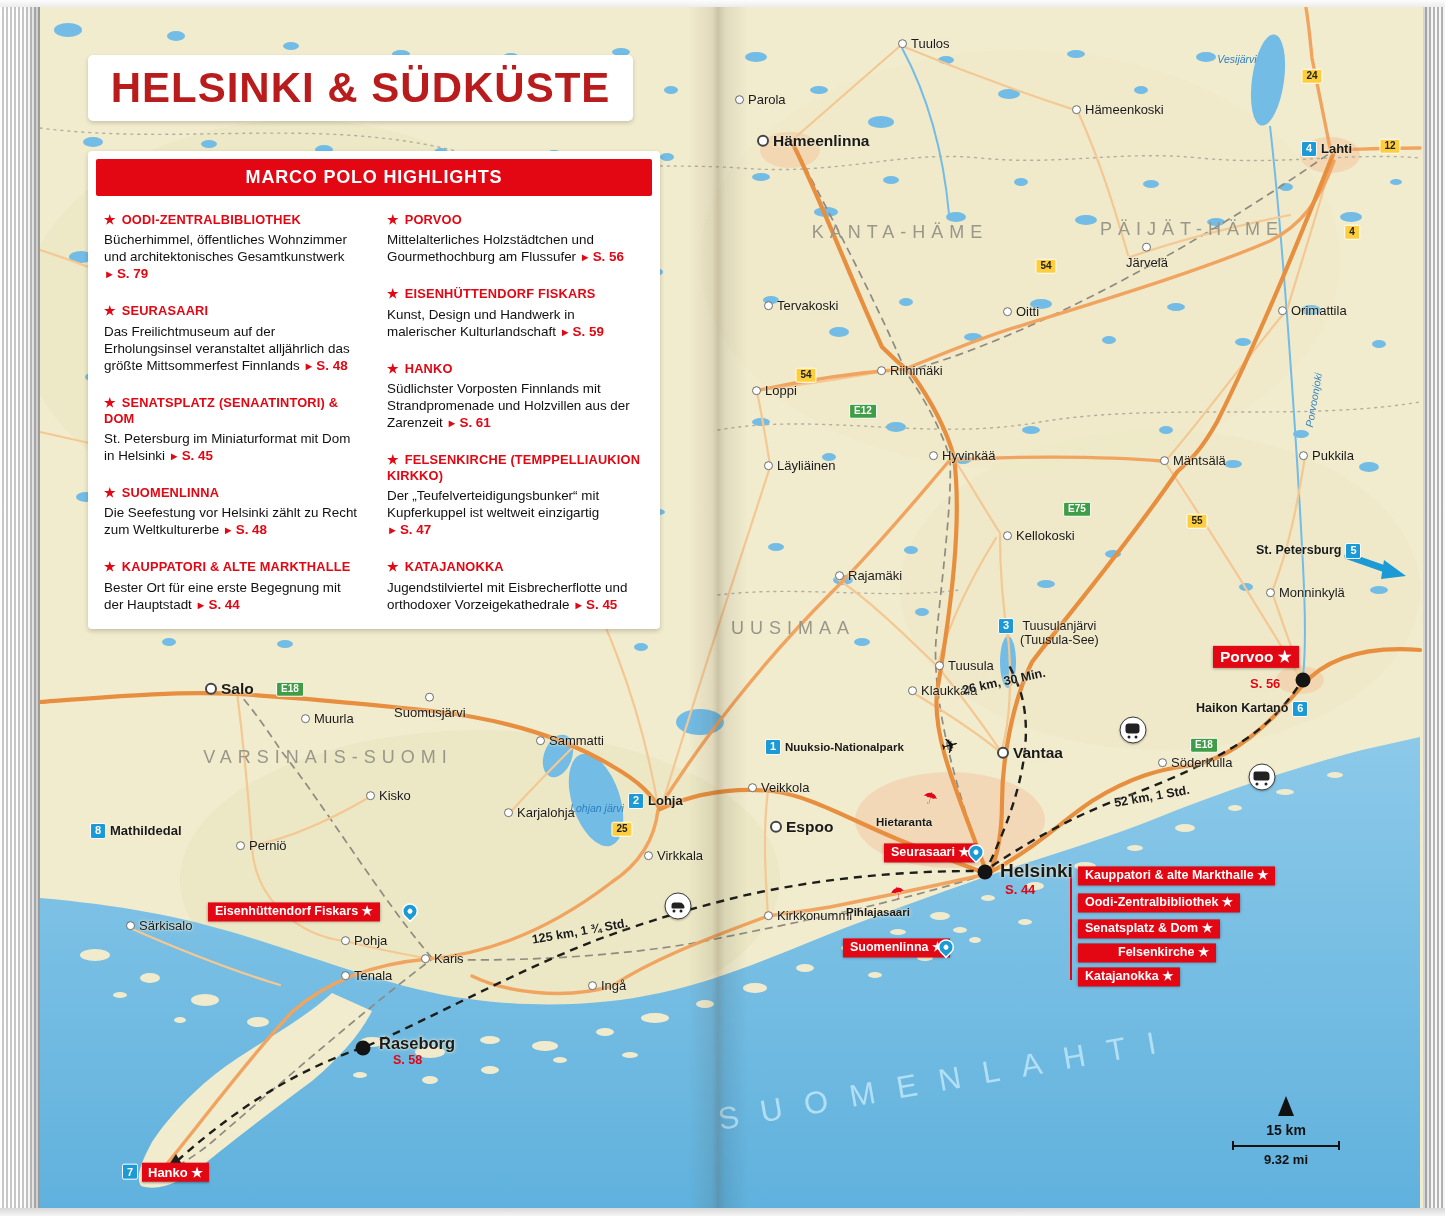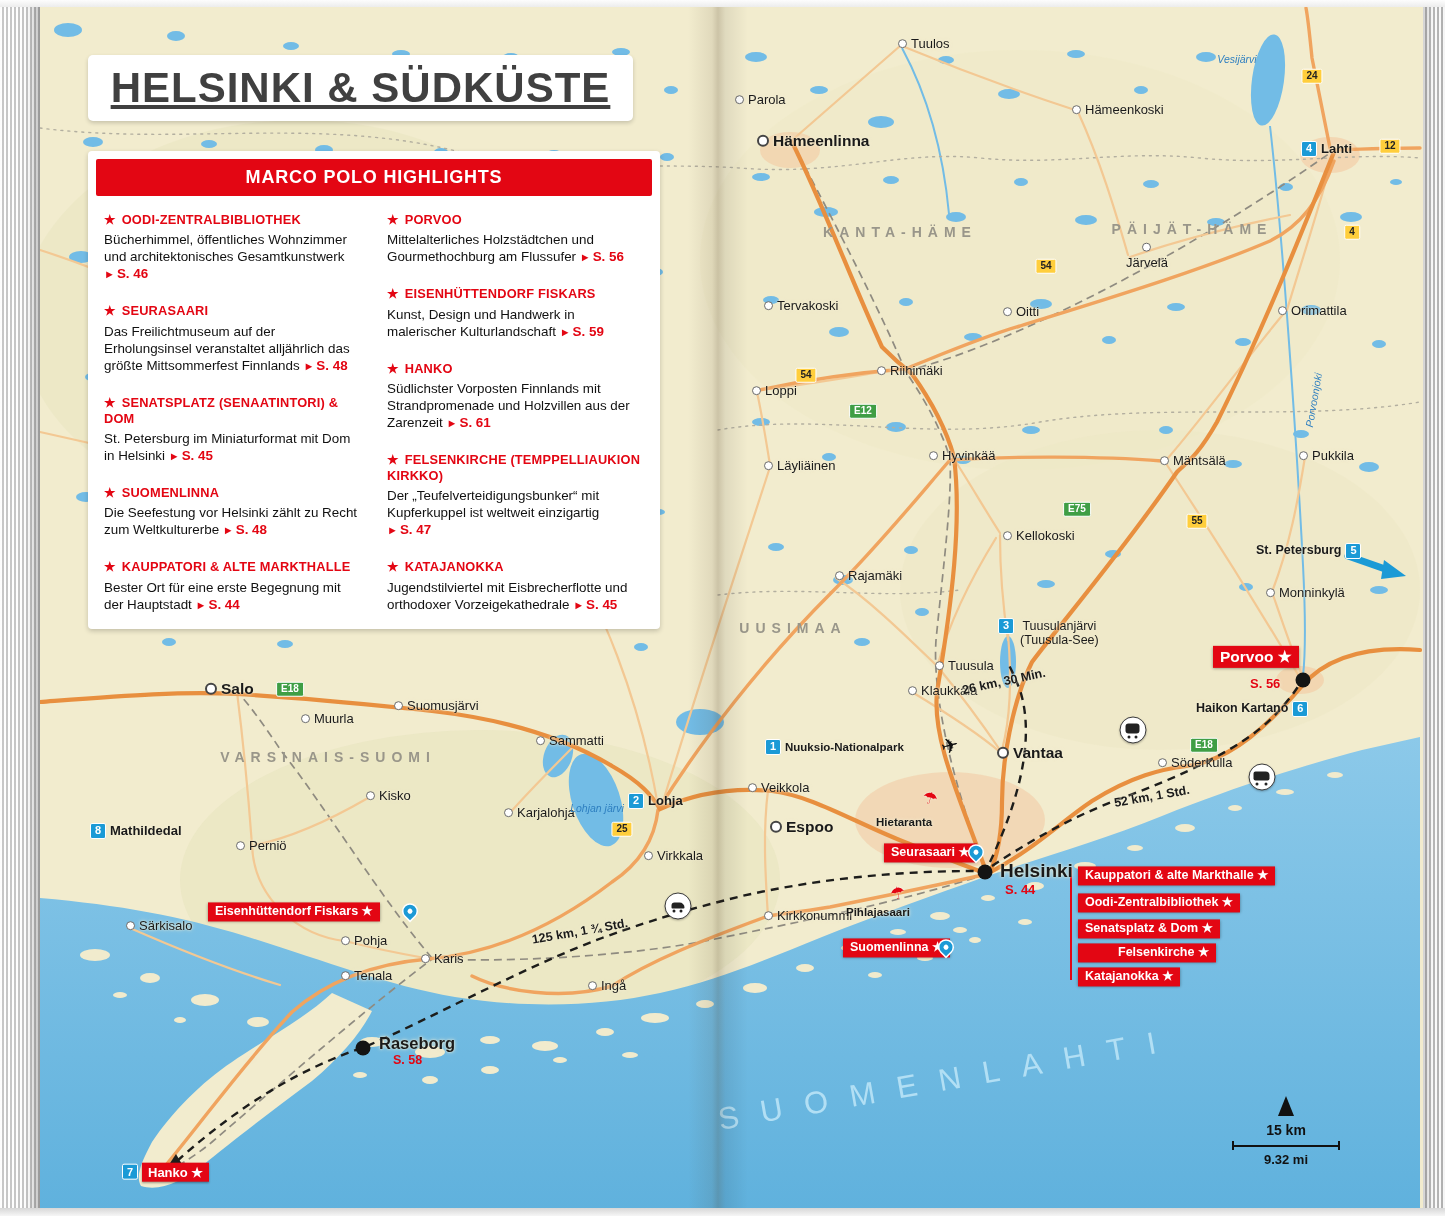--- a/index.html
+++ b/index.html
@@ -14,21 +14,21 @@
     background:repeating-linear-gradient(90deg,rgba(255,255,255,.9) 0 2px,rgba(175,175,175,.75) 2px 4px),linear-gradient(90deg,#f0f0f0,#ababab);
     box-shadow:inset 5px 0 7px rgba(0,0,0,.18);}
   .edge-top{position:absolute;left:0;right:0;top:0;height:7px;background:linear-gradient(#fdfdfd,#ececec);z-index:9;pointer-events:none;}
   .edge-bottom{position:absolute;left:0;right:0;bottom:0;height:8px;background:linear-gradient(#d7d7d7,#f6f6f6);z-index:9;pointer-events:none;}
   .spine{position:absolute;left:688px;top:0;bottom:0;width:60px;z-index:8;pointer-events:none;
     background:linear-gradient(90deg,rgba(0,0,0,0) 0%,rgba(70,52,28,.10) 40%,rgba(70,52,28,.22) 50%,rgba(0,0,0,.08) 62%,rgba(0,0,0,0) 100%);}
 
   
   .title-box{position:absolute;left:88px;top:55px;width:545px;height:66px;background:#fff;z-index:6;
     border-radius:5px;display:flex;align-items:center;justify-content:center;box-shadow:0 2px 4px rgba(0,0,0,.18);}
-  .title-box h1{margin:0;font-size:42px;font-weight:bold;color:#404040;letter-spacing:1px;white-space:nowrap;text-decoration:underline;}
+  .title-box h1{margin:0;font-size:42px;font-weight:bold;color:#b91c1c;letter-spacing:1px;white-space:nowrap;}
   .hl-panel{position:absolute;left:88px;top:151px;width:572px;z-index:6;background:#fff;border-radius:4px;
     box-shadow:0 2px 5px rgba(0,0,0,.2);padding:8px 8px 16px 8px;box-sizing:border-box;}
   .hl-banner{background:#e30613;color:#fff;font-weight:bold;font-size:18px;letter-spacing:.8px;
     text-align:center;padding:8px 0;border-radius:2px;}
   .hl-cols{display:flex;gap:26px;padding:16px 8px 0 8px;}
   .hl-col{flex:1;display:flex;flex-direction:column;gap:21px;min-width:0;}
   .hl-item{font-size:13.4px;line-height:1.27;color:#111;}
   .hl-name{color:#e30613;font-weight:bold;font-size:12.8px;letter-spacing:.2px;margin-bottom:3px;}
   .hl-star::before{content:"★";margin-right:6px;}
   .hl-page{color:#e30613;font-weight:bold;white-space:nowrap;}
@@ -47,21 +47,21 @@
   .t-city .txt{font-weight:bold;font-size:15.5px;}
 
   .t-cityname-lg{display:block;}
   .t-cityname-lg .txt{display:block;font-weight:bold;font-size:19px;}
   .t-cityname-lg .page{display:block;color:#e30613;font-weight:bold;font-size:13px;margin:2px 0 0 5px;}
   .t-cityname{display:block;}
   .t-cityname .txt{display:block;font-weight:bold;font-size:16.5px;}
   .t-cityname .page{display:block;color:#e30613;font-weight:bold;font-size:12.5px;margin:2px 0 0 14px;}
 
   .t-region{transform:translate(-50%,-50%) rotate(var(--rot,0deg));}
-  .t-region .txt{font-size:14px;color:#99968a;letter-spacing:6px;text-shadow:none;font-weight:bold;}
+  .t-region .txt{font-size:18px;color:#99968a;letter-spacing:6px;text-shadow:none;}
   .t-sea{transform:translate(-50%,-50%) rotate(var(--rot,0deg));}
   .t-sea .txt{font-size:31px;color:#b2dff4;letter-spacing:22px;text-shadow:none;}
   .t-lake{transform:translate(-50%,-50%) rotate(var(--rot,0deg));}
   .t-lake .txt{font-size:10.5px;font-style:italic;color:#2e7fc0;text-shadow:none;}
   .t-route{transform:translate(-50%,-50%) rotate(var(--rot,0deg));}
   .t-route .txt{font-size:12.5px;font-weight:bold;}
 
   .badge{min-width:16px;height:16px;padding:0 2px;background:#1b9ad6;color:#fff;font-size:11px;font-weight:bold;
     display:flex;align-items:center;justify-content:center;border-radius:2px;border:1px solid #fff;box-sizing:border-box;flex:none;}
   .t-poi .txt{font-size:13px;font-weight:bold;}
@@ -583,21 +583,21 @@
         <span class="marker"></span>
         <span class="txt">Kirkkonummi</span>
 
       </div>
       <div class="lbl t-town" style="left: 301px; top: 719px;">
 
         <span class="marker"></span>
         <span class="txt">Muurla</span>
 
       </div>
-      <div class="lbl t-town" style="left: 394px; top: 706px;">
+      <div class="lbl t-town" style="left: 394px; top: 706px; flex-direction: column;">
 
         <span class="marker"></span>
         <span class="txt">Suomusjärvi</span>
 
       </div>
       <div class="lbl t-town" style="left: 536px; top: 741px;">
 
         <span class="marker"></span>
         <span class="txt">Sammatti</span>
 
@@ -919,21 +919,21 @@
     <h1>HELSINKI &amp; SÜDKÜSTE</h1>
   </div>
 
   <div class="hl-panel">
     <div class="hl-banner">MARCO POLO HIGHLIGHTS</div>
     <div class="hl-cols">
       <div class="hl-col">
 
       <div class="hl-item">
             <div class="hl-name"><span class="hl-star"></span><span>OODI-ZENTRALBIBLIOTHEK</span></div>
-            <div class="hl-desc"><span>Bücherhimmel, öffentliches Wohnzimmer und architektonisches Gesamtkunstwerk</span> <span class="hl-page"><span class="hl-arrow"></span><span>S. 46</span></span></div>
+            <div class="hl-desc"><span>Bücherhimmel, öffentliches Wohnzimmer und architektonisches Gesamtkunstwerk</span> <span class="hl-page"><span class="hl-arrow"></span><span>S. 79</span></span></div>
           </div>
           <div class="hl-item">
             <div class="hl-name"><span class="hl-star"></span><span>SEURASAARI</span></div>
             <div class="hl-desc"><span>Das Freilichtmuseum auf der Erholungsinsel veranstaltet alljährlich das größte Mittsommerfest Finnlands</span> <span class="hl-page"><span class="hl-arrow"></span><span>S. 48</span></span></div>
           </div>
           <div class="hl-item">
             <div class="hl-name"><span class="hl-star"></span><span>SENATSPLATZ (SENAATINTORI) &amp; DOM</span></div>
             <div class="hl-desc"><span>St. Petersburg im Miniaturformat mit Dom in Helsinki</span> <span class="hl-page"><span class="hl-arrow"></span><span>S. 45</span></span></div>
           </div>
           <div class="hl-item">

